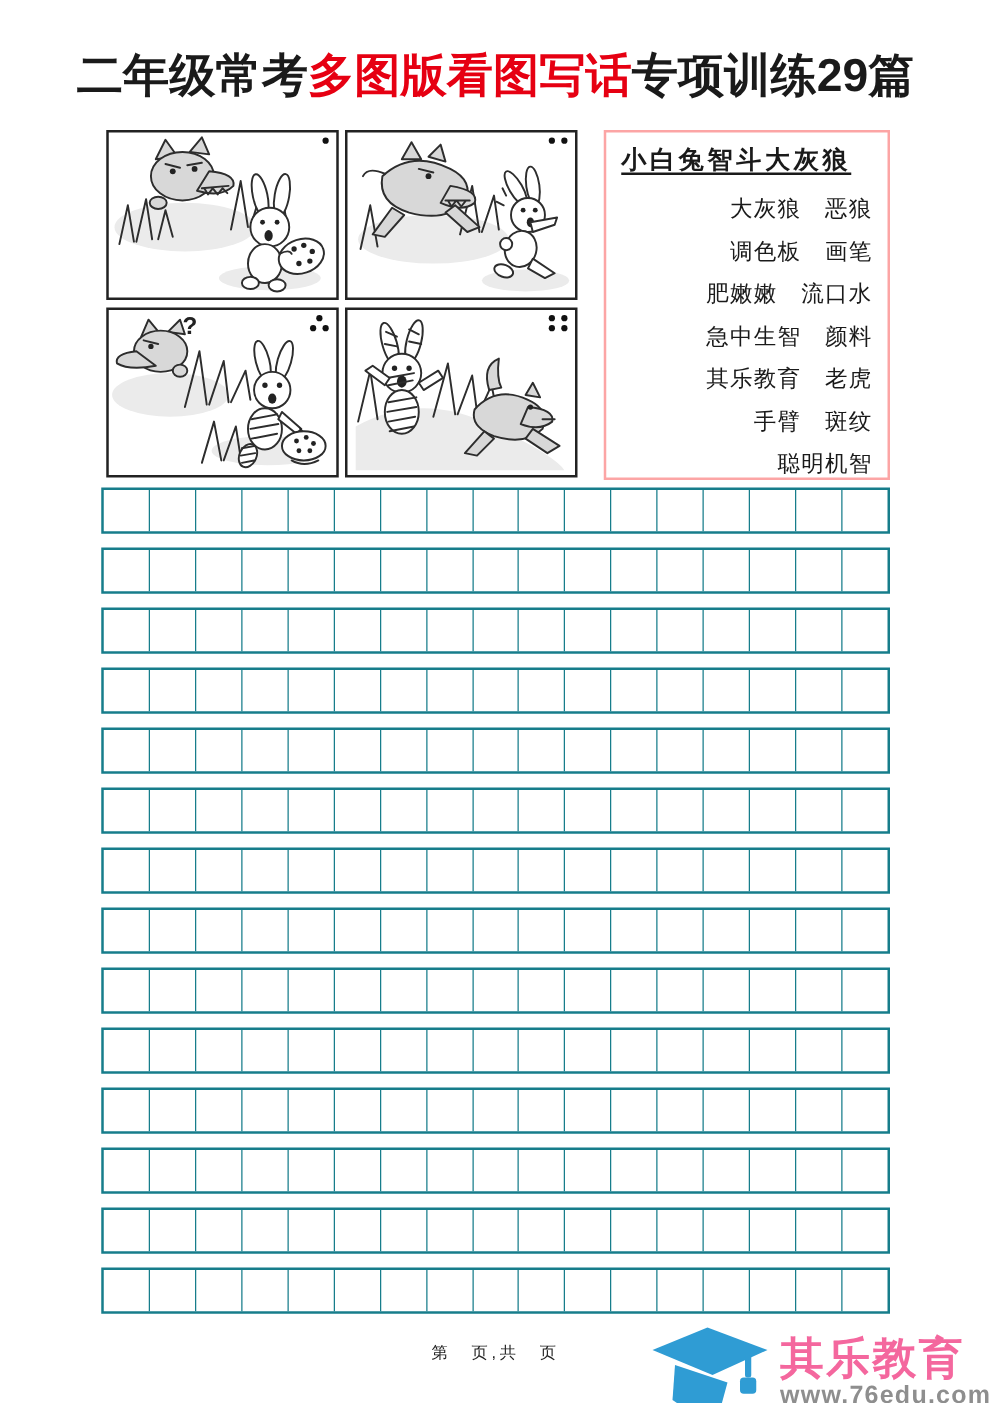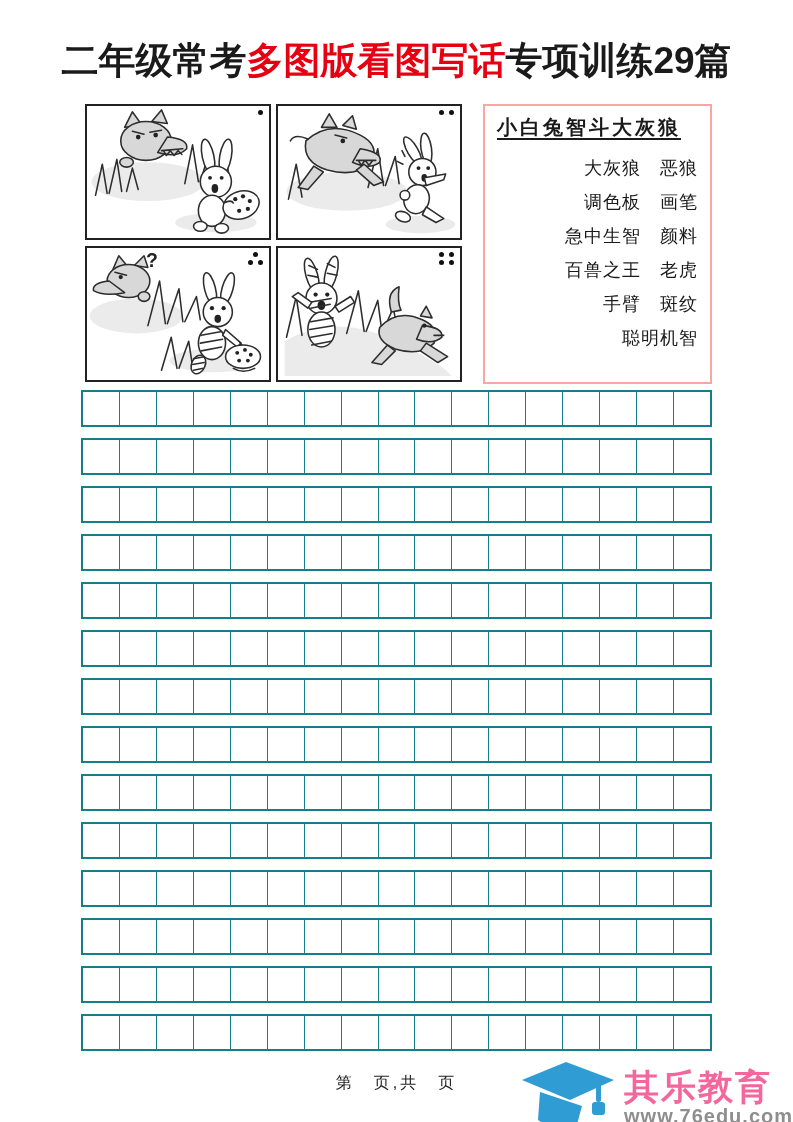--- a/index.html
+++ b/index.html
@@ -67,21 +67,21 @@
   .grid-row{
     display:flex;height:37px;border:2px solid var(--teal);
     margin-bottom:11px;background:#fff;
   }
   .grid-row:last-child{margin-bottom:0}
   .grid-cell{flex:1;border-right:1.5px solid var(--teal)}
   .grid-cell:last-child{border-right:none}
   
   .page-footer{
     margin-top:22px;text-align:center;
-    font-size:16px;letter-spacing:3px;color:#222;
+    font-size:13px;letter-spacing:3px;color:#222;
   }
   
   .brand-logo{
     position:absolute;right:0;bottom:4px;
     display:flex;align-items:center;justify-content:flex-end;
   }
   .logo-cap{width:102px;height:74px;flex:0 0 auto;margin-right:2px}
   .logo-text{display:flex;flex-direction:column;line-height:1}
   .logo-name{
     font-size:35px;font-weight:bold;color:var(--logo-pink);
@@ -263,22 +263,23 @@
             <span class="dot"></span>
           </span>
       </figure>
 
     </div>
 
     <aside class="vocab-box">
       <div class="vocab-title">小白兔智斗大灰狼</div>
       <div class="vocab-line">大灰狼　恶狼</div>
       <div class="vocab-line">调色板　画笔</div>
+      <div class="vocab-line">肥嫩嫩　流口水</div>
       <div class="vocab-line">急中生智　颜料</div>
-      <div class="vocab-line">百兽之王　老虎</div>
+      <div class="vocab-line">其乐教育　老虎</div>
       <div class="vocab-line">手臂　斑纹</div>
       <div class="vocab-line">聪明机智</div>
     </aside>
 
   </div>
 
   <div class="writing-grid">
       <div class="grid-row">
         <div class="grid-cell"></div>
         <div class="grid-cell"></div>

